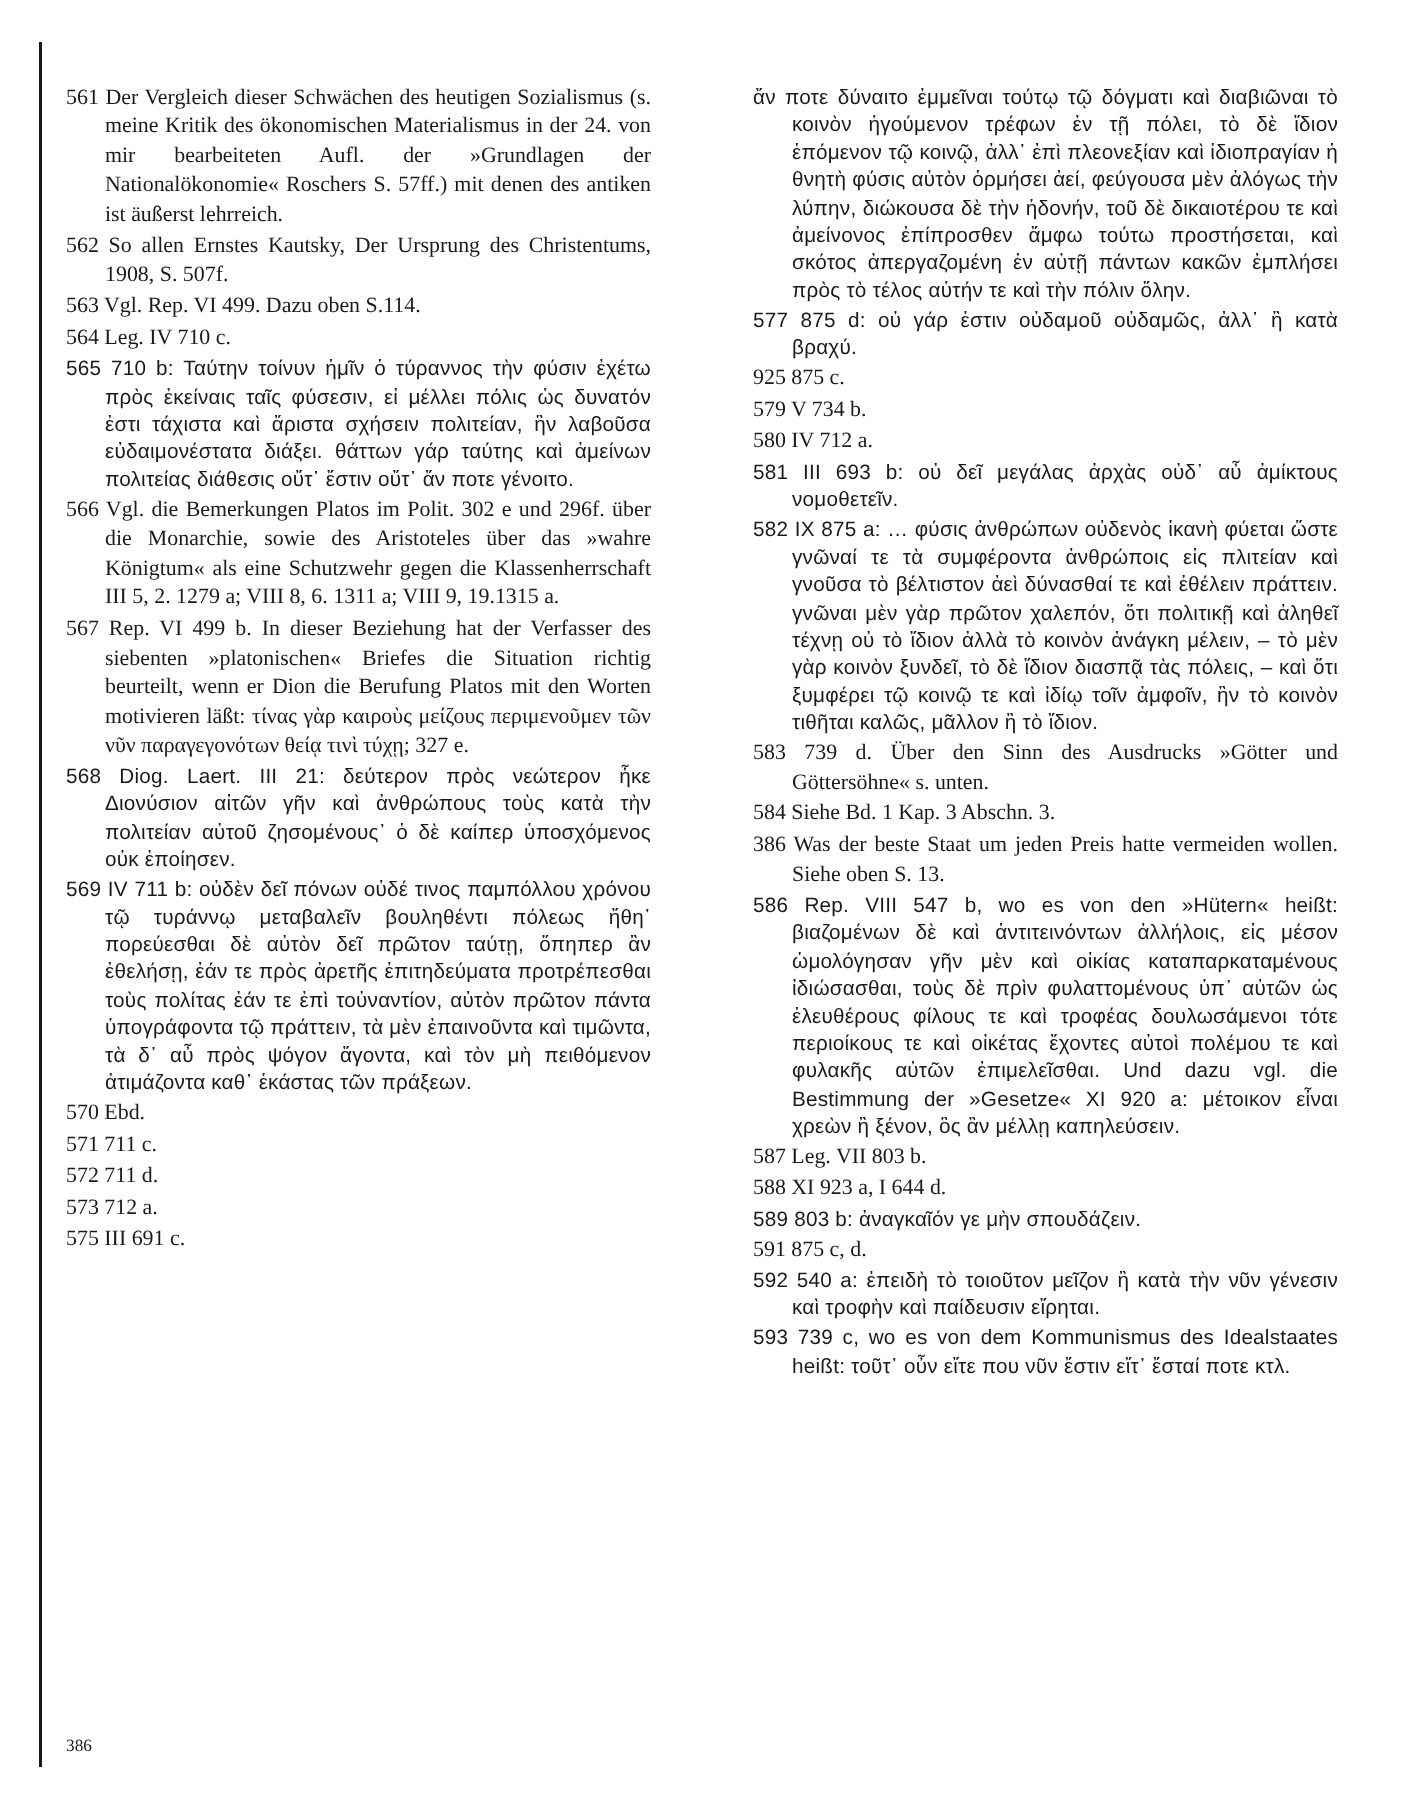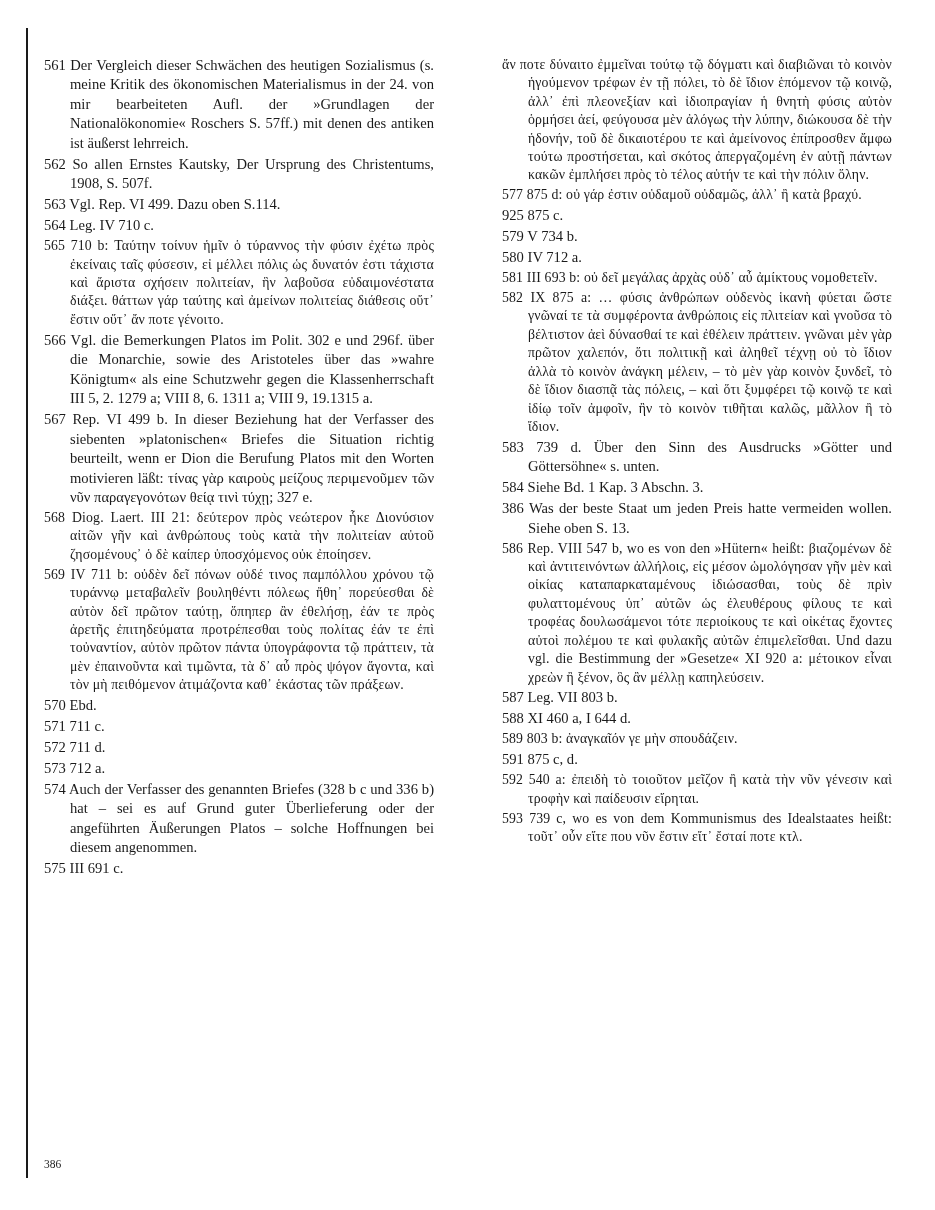--- a/index.html
+++ b/index.html
@@ -44,21 +44,21 @@
     margin: 0 0 1.5px 0;
     padding-left: 26px;
     text-indent: -26px;
     hyphens: manual;
   }
   .note.cont {
     padding-left: 26px;
     text-indent: -26px;
   }
   .greek {
-    font-family: Liberation Serif, serif;
+    font-family: Liberation Sans, sans-serif;
     font-size: 13.8px;
     letter-spacing: 0.15px;
   }
   .folio {
     position: absolute;
     left: 44px;
     top: 1158px;
     font-size: 11.5px;
     font-family: "Liberation Serif", serif;
     color: #1a1a1a;
@@ -80,38 +80,37 @@
       <p class="note">564 Leg. IV 710 c.</p>
       <p class="note greek">565 710 b: Ταύτην τοίνυν ἡμῖν ὁ τύραννος τὴν φύσιν ἐχέτω πρὸς ἐκείναις ταῖς φύσεσιν, εἰ μέλλει πόλις ὡς δυνατόν ἐστι τάχιστα καὶ ἄριστα σχήσειν πολιτείαν, ἣν λαβοῦσα εὐδαιμονέστατα διάξει. θάττων γάρ ταύτης καὶ ἀμείνων πολιτείας διάθεσις οὔτ᾽ ἔστιν οὔτ᾽ ἄν ποτε γένοιτο.</p>
       <p class="note">566 Vgl. die Bemerkungen Platos im Polit. 302 e und 296f. über die Monarchie, sowie des Aristoteles über das »wahre Königtum« als eine Schutzwehr gegen die Klassenherrschaft III 5, 2. 1279 a; VIII 8, 6. 1311 a; VIII 9, 19.1315 a.</p>
       <p class="note">567 Rep. VI 499 b. In dieser Beziehung hat der Verfasser des siebenten »platonischen« Briefes die Situation richtig beurteilt, wenn er Dion die Berufung Platos mit den Worten motivieren läßt: τίνας γὰρ καιροὺς μείζους περιμενοῦμεν τῶν νῦν παραγεγονότων θείᾳ τινὶ τύχῃ; 327 e.</p>
       <p class="note greek">568 Diog. Laert. III 21: δεύτερον πρὸς νεώτερον ἧκε Διονύσιον αἰτῶν γῆν καὶ ἀνθρώπους τοὺς κατὰ τὴν πολιτείαν αὐτοῦ ζησομένους᾽ ὁ δὲ καίπερ ὑποσχόμενος οὐκ ἐποίησεν.</p>
       <p class="note greek">569 IV 711 b: οὐδὲν δεῖ πόνων οὐδέ τινος παμπόλλου χρόνου τῷ τυράννῳ μεταβαλεῖν βουληθέντι πόλεως ἤθη᾽ πορεύεσθαι δὲ αὐτὸν δεῖ πρῶτον ταύτῃ, ὅπηπερ ἂν ἐθελήσῃ, ἐάν τε πρὸς ἀρετῆς ἐπιτηδεύματα προτρέπεσθαι τοὺς πολίτας ἐάν τε ἐπὶ τοὐναντίον, αὐτὸν πρῶτον πάντα ὑπογράφοντα τῷ πράττειν, τὰ μὲν ἐπαινοῦντα καὶ τιμῶντα, τὰ δ᾽ αὖ πρὸς ψόγον ἄγοντα, καὶ τὸν μὴ πειθόμενον ἀτιμάζοντα καθ᾽ ἑκάστας τῶν πράξεων.</p>
       <p class="note">570 Ebd.</p>
       <p class="note">571 711 c.</p>
       <p class="note">572 711 d.</p>
       <p class="note">573 712 a.</p>
-      <p class="note">574 Auch der Verfasser des genannten Briefes (328 b c und 336 b) hat – sei es auf Grund guter Überlieferung oder der angeführten Äußerungen Platos – solche Hoffnungen bei diesem angenommen.</p>
       <p class="note">575 III 691 c.</p>
     </div>
 
     <div class="col">
       <p class="note greek cont">ἄν ποτε δύναιτο ἐμμεῖναι τούτῳ τῷ δόγματι καὶ διαβιῶναι τὸ κοινὸν ἡγούμενον τρέφων ἐν τῇ πόλει, τὸ δὲ ἴδιον ἑπόμενον τῷ κοινῷ, ἀλλ᾽ ἐπὶ πλεονεξίαν καὶ ἰδιοπραγίαν ἡ θνητὴ φύσις αὐτὸν ὁρμήσει ἀεί, φεύγουσα μὲν ἀλόγως τὴν λύπην, διώκουσα δὲ τὴν ἡδονήν, τοῦ δὲ δικαιοτέρου τε καὶ ἀμείνονος ἐπίπροσθεν ἄμφω τούτω προστήσεται, καὶ σκότος ἀπεργαζομένη ἐν αὑτῇ πάντων κακῶν ἐμπλήσει πρὸς τὸ τέλος αὑτήν τε καὶ τὴν πόλιν ὅλην.</p>
       <p class="note greek">577 875 d: οὐ γάρ ἐστιν οὐδαμοῦ οὐδαμῶς, ἀλλ᾽ ἢ κατὰ βραχύ.</p>
       <p class="note">925 875 c.</p>
       <p class="note">579 V 734 b.</p>
       <p class="note">580 IV 712 a.</p>
       <p class="note greek">581 III 693 b: οὐ δεῖ μεγάλας ἀρχὰς οὐδ᾽ αὖ ἀμίκτους νομοθετεῖν.</p>
       <p class="note greek">582 IX 875 a: … φύσις ἀνθρώπων οὐδενὸς ἱκανὴ φύεται ὥστε γνῶναί τε τὰ συμφέροντα ἀνθρώποις εἰς πλιτείαν καὶ γνοῦσα τὸ βέλτιστον ἀεὶ δύνασθαί τε καὶ ἐθέλειν πράττειν. γνῶναι μὲν γὰρ πρῶτον χαλεπόν, ὅτι πολιτικῇ καὶ ἀληθεῖ τέχνῃ οὐ τὸ ἴδιον ἀλλὰ τὸ κοινὸν ἀνάγκη μέλειν, – τὸ μὲν γὰρ κοινὸν ξυνδεῖ, τὸ δὲ ἴδιον διασπᾷ τὰς πόλεις, – καὶ ὅτι ξυμφέρει τῷ κοινῷ τε καὶ ἰδίῳ τοῖν ἀμφοῖν, ἢν τὸ κοινὸν τιθῆται καλῶς, μᾶλλον ἢ τὸ ἴδιον.</p>
       <p class="note">583 739 d. Über den Sinn des Ausdrucks »Götter und Göttersöhne« s. unten.</p>
       <p class="note">584 Siehe Bd. 1 Kap. 3 Abschn. 3.</p>
       <p class="note">386 Was der beste Staat um jeden Preis hatte vermeiden wollen. Siehe oben S. 13.</p>
       <p class="note greek">586 Rep. VIII 547 b, wo es von den »Hütern« heißt: βιαζομένων δὲ καὶ ἀντιτεινόντων ἀλλήλοις, εἰς μέσον ὡμολόγησαν γῆν μὲν καὶ οἰκίας καταπαρκαταμένους ἰδιώσασθαι, τοὺς δὲ πρὶν φυλαττομένους ὑπ᾽ αὐτῶν ὡς ἐλευθέρους φίλους τε καὶ τροφέας δουλωσάμενοι τότε περιοίκους τε καὶ οἰκέτας ἔχοντες αὐτοὶ πολέμου τε καὶ φυλακῆς αὐτῶν ἐπιμελεῖσθαι. Und dazu vgl. die Bestimmung der »Gesetze« XI 920 a: μέτοικον εἶναι χρεὼν ἢ ξένον, ὃς ἂν μέλλῃ καπηλεύσειν.</p>
       <p class="note">587 Leg. VII 803 b.</p>
-      <p class="note">588 XI 460 a, I 644 d.</p>
+      <p class="note">588 XI 923 a, I 644 d.</p>
       <p class="note greek">589 803 b: ἀναγκαῖόν γε μὴν σπουδάζειν.</p>
       <p class="note">591 875 c, d.</p>
       <p class="note greek">592 540 a: ἐπειδὴ τὸ τοιοῦτον μεῖζον ἢ κατὰ τὴν νῦν γένεσιν καὶ τροφὴν καὶ παίδευσιν εἴρηται.</p>
       <p class="note greek">593 739 c, wo es von dem Kommunismus des Idealstaates heißt: τοῦτ᾽ οὖν εἴτε που νῦν ἔστιν εἴτ᾽ ἔσταί ποτε κτλ.</p>
     </div>
 
   </div>
 
   <div class="folio">386</div>
 

